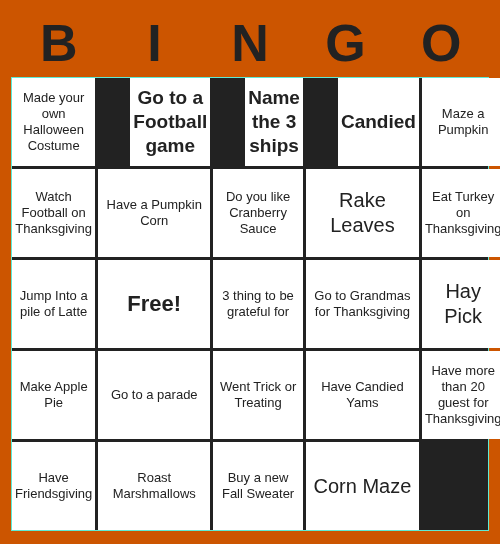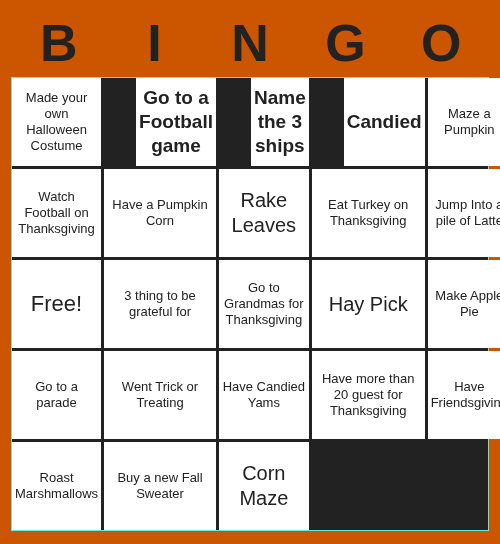--- a/index.html
+++ b/index.html
@@ -54,21 +54,21 @@
       font-size: 20px;
       font-weight: normal;
     }
     .bingo-cell.medium-text {
       font-size: 19px;
       font-weight: bold;
       margin-left: 32px;
     }
     .bingo-cell.free {
       font-size: 22px;
-      font-weight: normal;
+      font-weight: bold;
     }
   </style>
 </head>
 <body>
 
 <div class="bingo-card">
   <div class="bingo-title">
   <span>B</span>
       <span>I</span>
       <span>N</span>
@@ -76,20 +76,21 @@
       <span>O</span>
     </div>
   <div class="bingo-grid">
   <div class="bingo-cell">Made your own Halloween Costume</div>
       <div class="bingo-cell medium-text">Go to a Football game</div>
       <div class="bingo-cell medium-text">Name the 3 ships</div>
       <div class="bingo-cell medium-text">Candied</div>
       <div class="bingo-cell">Maze a Pumpkin</div>
       <div class="bingo-cell">Watch Football on Thanksgiving</div>
       <div class="bingo-cell">Have a Pumpkin Corn</div>
+      <div class="bingo-cell">Do you like Cranberry Sauce</div>
       <div class="bingo-cell large-text">Rake Leaves</div>
       <div class="bingo-cell">Eat Turkey on Thanksgiving</div>
       <div class="bingo-cell">Jump Into a pile of Latte</div>
       <div class="bingo-cell free">Free!</div>
       <div class="bingo-cell">3 thing to be grateful for</div>
       <div class="bingo-cell">Go to Grandmas for Thanksgiving</div>
       <div class="bingo-cell large-text">Hay Pick</div>
       <div class="bingo-cell">Make Apple Pie</div>
       <div class="bingo-cell">Go to a parade</div>
       <div class="bingo-cell">Went Trick or Treating</div>

